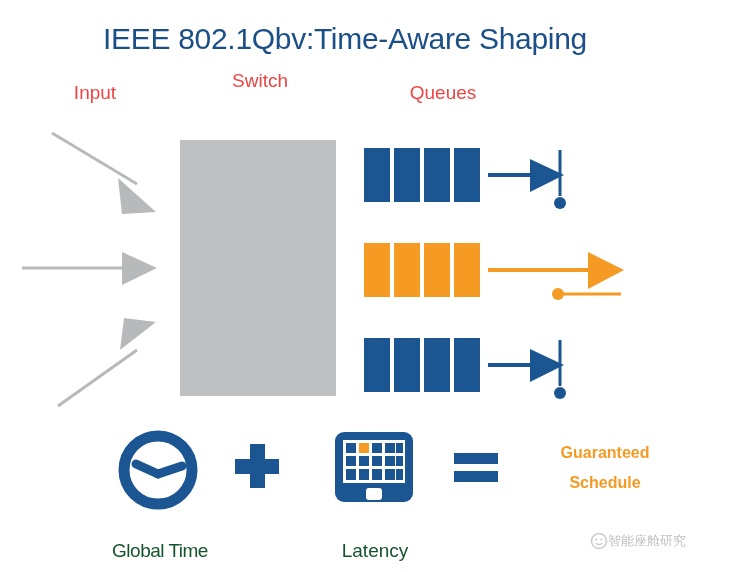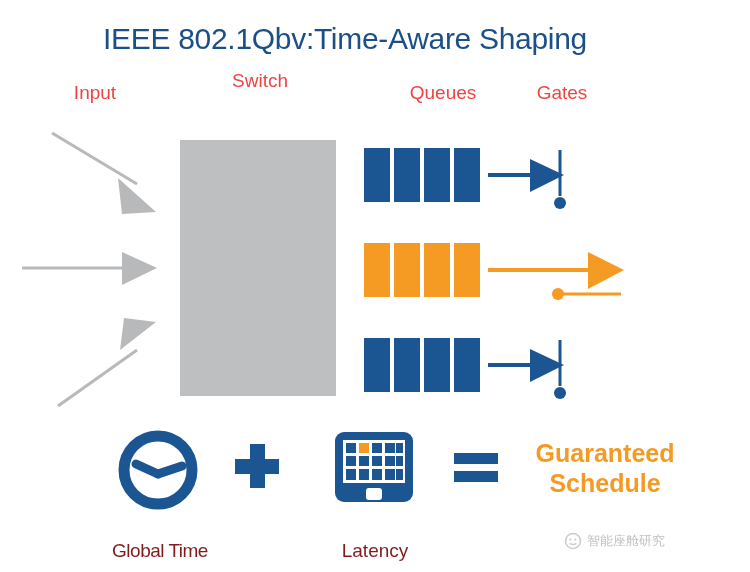--- a/index.html
+++ b/index.html
@@ -78,62 +78,60 @@
   #clock-wrap  { left: 112px; top: 424px; }
   #plus-wrap   { left: 232px; top: 441px; }
   #sched-wrap  { left: 333px; top: 430px; }
   #equals-wrap { left: 452px; top: 450px; }
 
   #guaranteed {
     left: 505px;
     top: 438px;
     width: 200px;
     text-align: center;
-    font-size: 25px;
+    font-size: 16px;
     font-weight: bold;
     color: #f59a23;
     line-height: 30px;
   }
 
   .bottom-label {
     font-size: 19px;
-    color: #7f1d1d;
+    color: #14532d;
     text-align: center;
     white-space: nowrap;
   }
   #label-globaltime { left: 85px;  top: 540px; width: 150px; letter-spacing: -0.5px; }
   #label-schedule   { left: 300px; top: 540px; width: 150px; }
 
   
   #watermark {
-    left: 564px;
+    left: 590px;
     top: 532px;
     display: flex;
     align-items: center;
-    gap: 5px;
     opacity: 0.45;
     justify-content: center;
   }
   #watermark-text {
     font-size: 13px;
     color: #6e7378;
     white-space: nowrap;
   }
 </style>
 </head>
 <body>
 
 <div id="canvas">
 
   <div class="abs" id="title">IEEE 802.1Qbv:Time-Aware Shaping</div>
 
   <div class="abs col-label" id="label-input">Input</div>
   <div class="abs col-label" id="label-switch">Switch</div>
   <div class="abs col-label" id="label-queues">Queues</div>
-  <div class="abs col-label" id="label-gates">Gates</div>
 
   <svg class="abs" id="input-arrows" width="750" height="572">
 
     <g>
       <line x1="52" y1="133" x2="137" y2="184" stroke="#b7b9bb" stroke-width="3"></line>
       <polygon points="118,178 156,212 122,214" fill="#b7b9bb"></polygon>
     </g>
 
     <g>
       <line x1="22" y1="268" x2="128" y2="268" stroke="#b7b9bb" stroke-width="3"></line>

